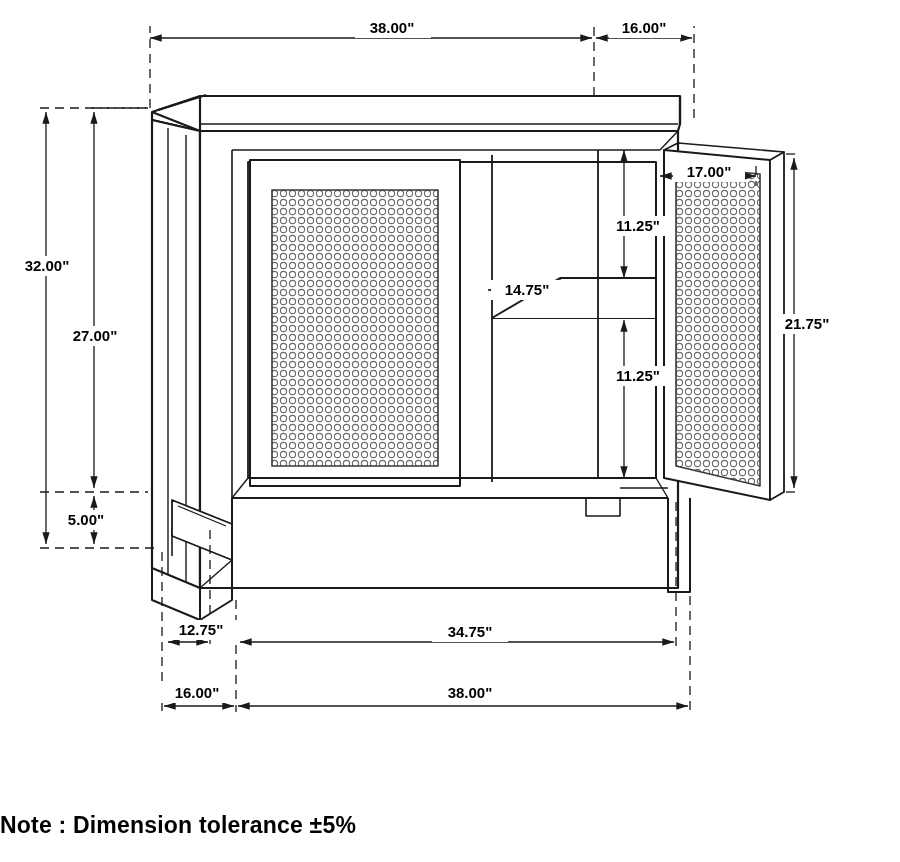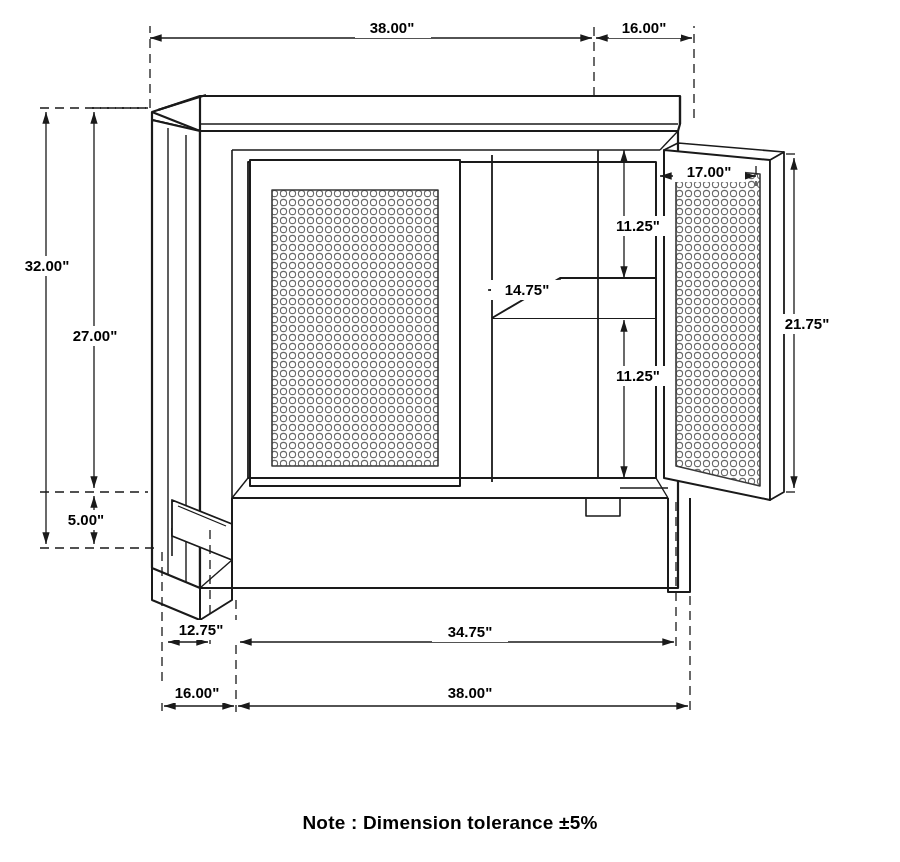--- a/index.html
+++ b/index.html
@@ -22,22 +22,21 @@
   #drawing {
     position: absolute;
     left: 0;
     top: 0;
   }
   .note {
     position: absolute;
     left: 0;
     top: 812px;
     width: 900px;
-    text-align: center;
-    font-size: 19px;
+    font-size: 23px;
     font-weight: bold;
     letter-spacing: 0.2px;
   }
   text {
     font-family: "Liberation Sans", sans-serif;
     font-weight: bold;
     fill: #000000;
   }
   .dim-label {
     font-size: 15px;

